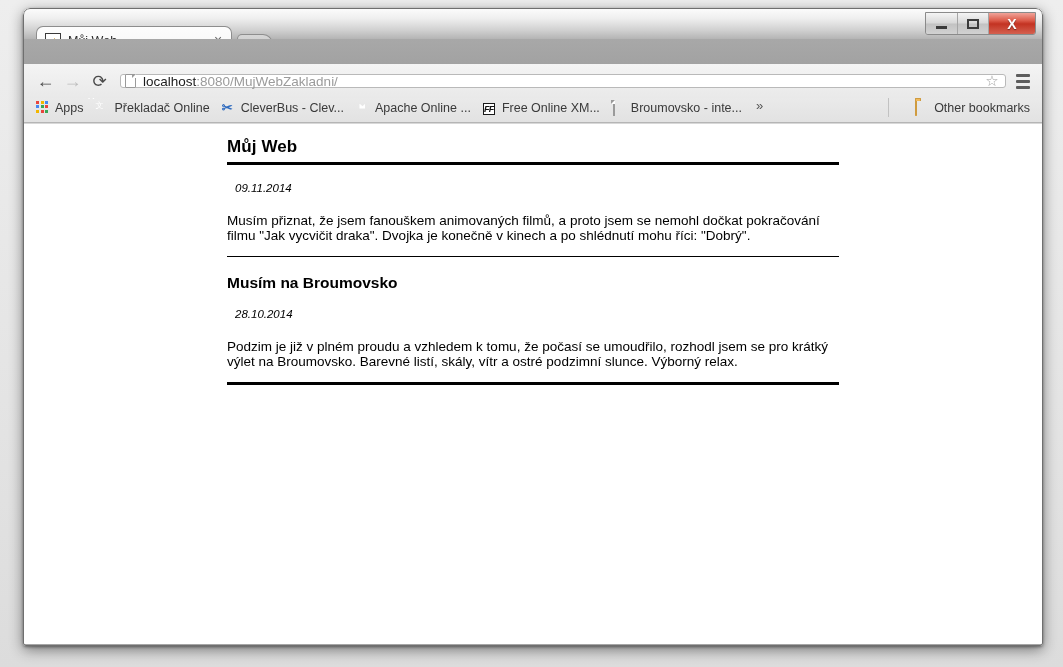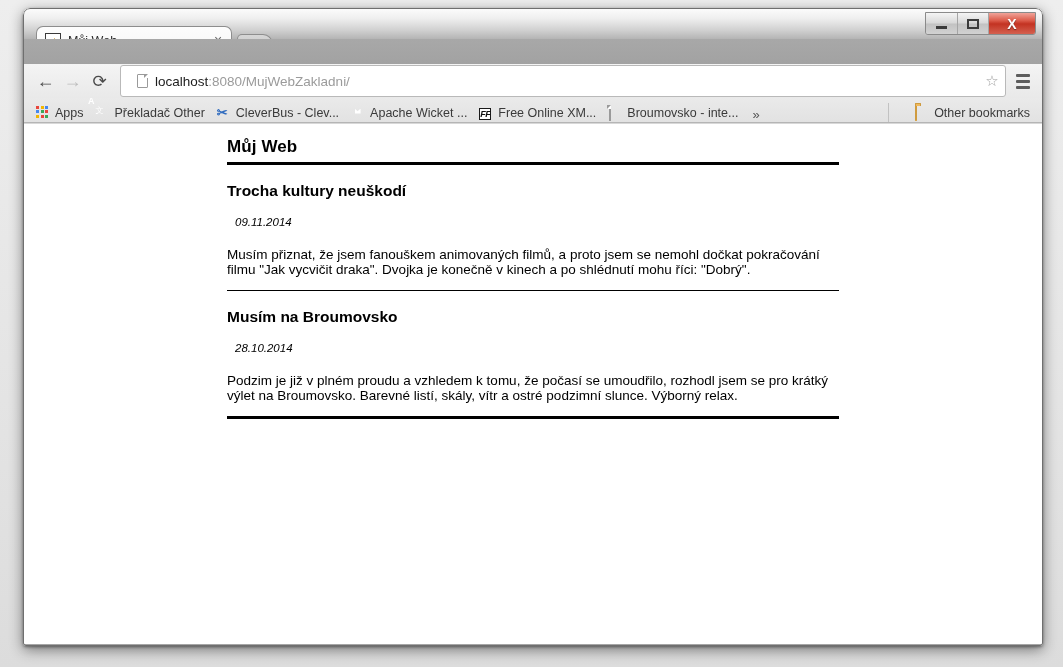--- a/index.html
+++ b/index.html
@@ -190,29 +190,29 @@
     font-size: 18px;
     cursor: pointer;
     flex: 0 0 auto;
   }
   .nav-btn.back { color: #4a4a4a; }
   .nav-btn.forward { color: #bdbdbd; }
   .nav-btn.reload { color: #4a4a4a; font-size: 17px; }
 
   #omnibox {
     flex: 1 1 auto;
-    height: 32px;
+    height: 14px;
     margin-left: 7px;
     margin-right: 6px;
     background: #ffffff;
     border: 1px solid #b9b9b9;
     border-radius: 3px;
     display: flex;
     align-items: center;
-    padding: 0 4px 0 16px;
+    padding: 0 4px 0 4px;
     box-sizing: border-box;
     justify-content: space-between;
   }
   #page-icon {
     width: 11px; height: 14px;
     flex: 0 0 11px;
     background: #ffffff;
     border: 1px solid #9a9a9a;
     border-radius: 1px;
     position: relative;
@@ -263,21 +263,21 @@
 
   
   #bookmarks-bar {
     position: absolute;
     left: 1px; top: 90px;
     width: calc(100% - 2px);
     height: 25px;
     background: linear-gradient(180deg, #eaeaea 0%, #e2e2e2 100%);
     border-bottom: 1px solid #b5b5b5;
     display: flex;
-    align-items: flex-end;
+    align-items: flex-start;
     padding: 0 6px;
     box-sizing: border-box;
     font-size: 12.5px;
     color: #3a3a3a;
     overflow: hidden;
     white-space: nowrap;
   }
   .bookmark {
     display: flex;
     align-items: center;
@@ -549,31 +549,31 @@
             <i style="background:#f2b600"></i>
               <i style="background:#e8453c"></i>
               <i style="background:#3aa757"></i>
           </span>
         </span>
         <span class="bm-label">Apps</span>
       </div>
 
       <div class="bookmark">
         <span class="bm-icon"><span class="icon-translate"></span></span>
-        <span class="bm-label">Překladač Other</span>
+        <span class="bm-label">Překladač Online</span>
       </div>
 
       <div class="bookmark">
         <span class="bm-icon"><span class="icon-scissors">✂</span></span>
         <span class="bm-label">CleverBus - Clev...</span>
       </div>
 
       <div class="bookmark">
         <span class="bm-icon"><span class="icon-wicket"></span></span>
-        <span class="bm-label">Apache Wicket ...</span>
+        <span class="bm-label">Apache Online ...</span>
       </div>
 
       <div class="bookmark">
         <span class="bm-icon"><span class="icon-ff">FF</span></span>
         <span class="bm-label">Free Online XM...</span>
       </div>
 
       <div class="bookmark">
         <span class="bm-icon"><span class="icon-doc"></span></span>
         <span class="bm-label">Broumovsko - inte...</span>
@@ -589,21 +589,20 @@
       </div>
     </div>
 
     <div id="viewport">
       <div id="page">
 
         <h1 id="site-title">Můj Web</h1>
         <div class="rule-thick"></div>
 
         <div class="article">
-          <h2 class="article-title">Trocha kultury neuškodí</h2>
           <p class="article-date">09.11.2014</p>
           <p class="article-body">Musím přiznat, že jsem fanouškem animovaných filmů, a proto jsem se nemohl dočkat pokračování filmu "Jak vycvičit draka". Dvojka je konečně v kinech a po shlédnutí mohu říci: "Dobrý".</p>
         </div>
 
         <div class="rule-thin"></div>
 
         <div class="article">
           <h2 class="article-title">Musím na Broumovsko</h2>
           <p class="article-date">28.10.2014</p>
           <p class="article-body">Podzim je již v plném proudu a vzhledem k tomu, že počasí se umoudřilo, rozhodl jsem se pro krátký výlet na Broumovsko. Barevné listí, skály, vítr a ostré podzimní slunce. Výborný relax.</p>

